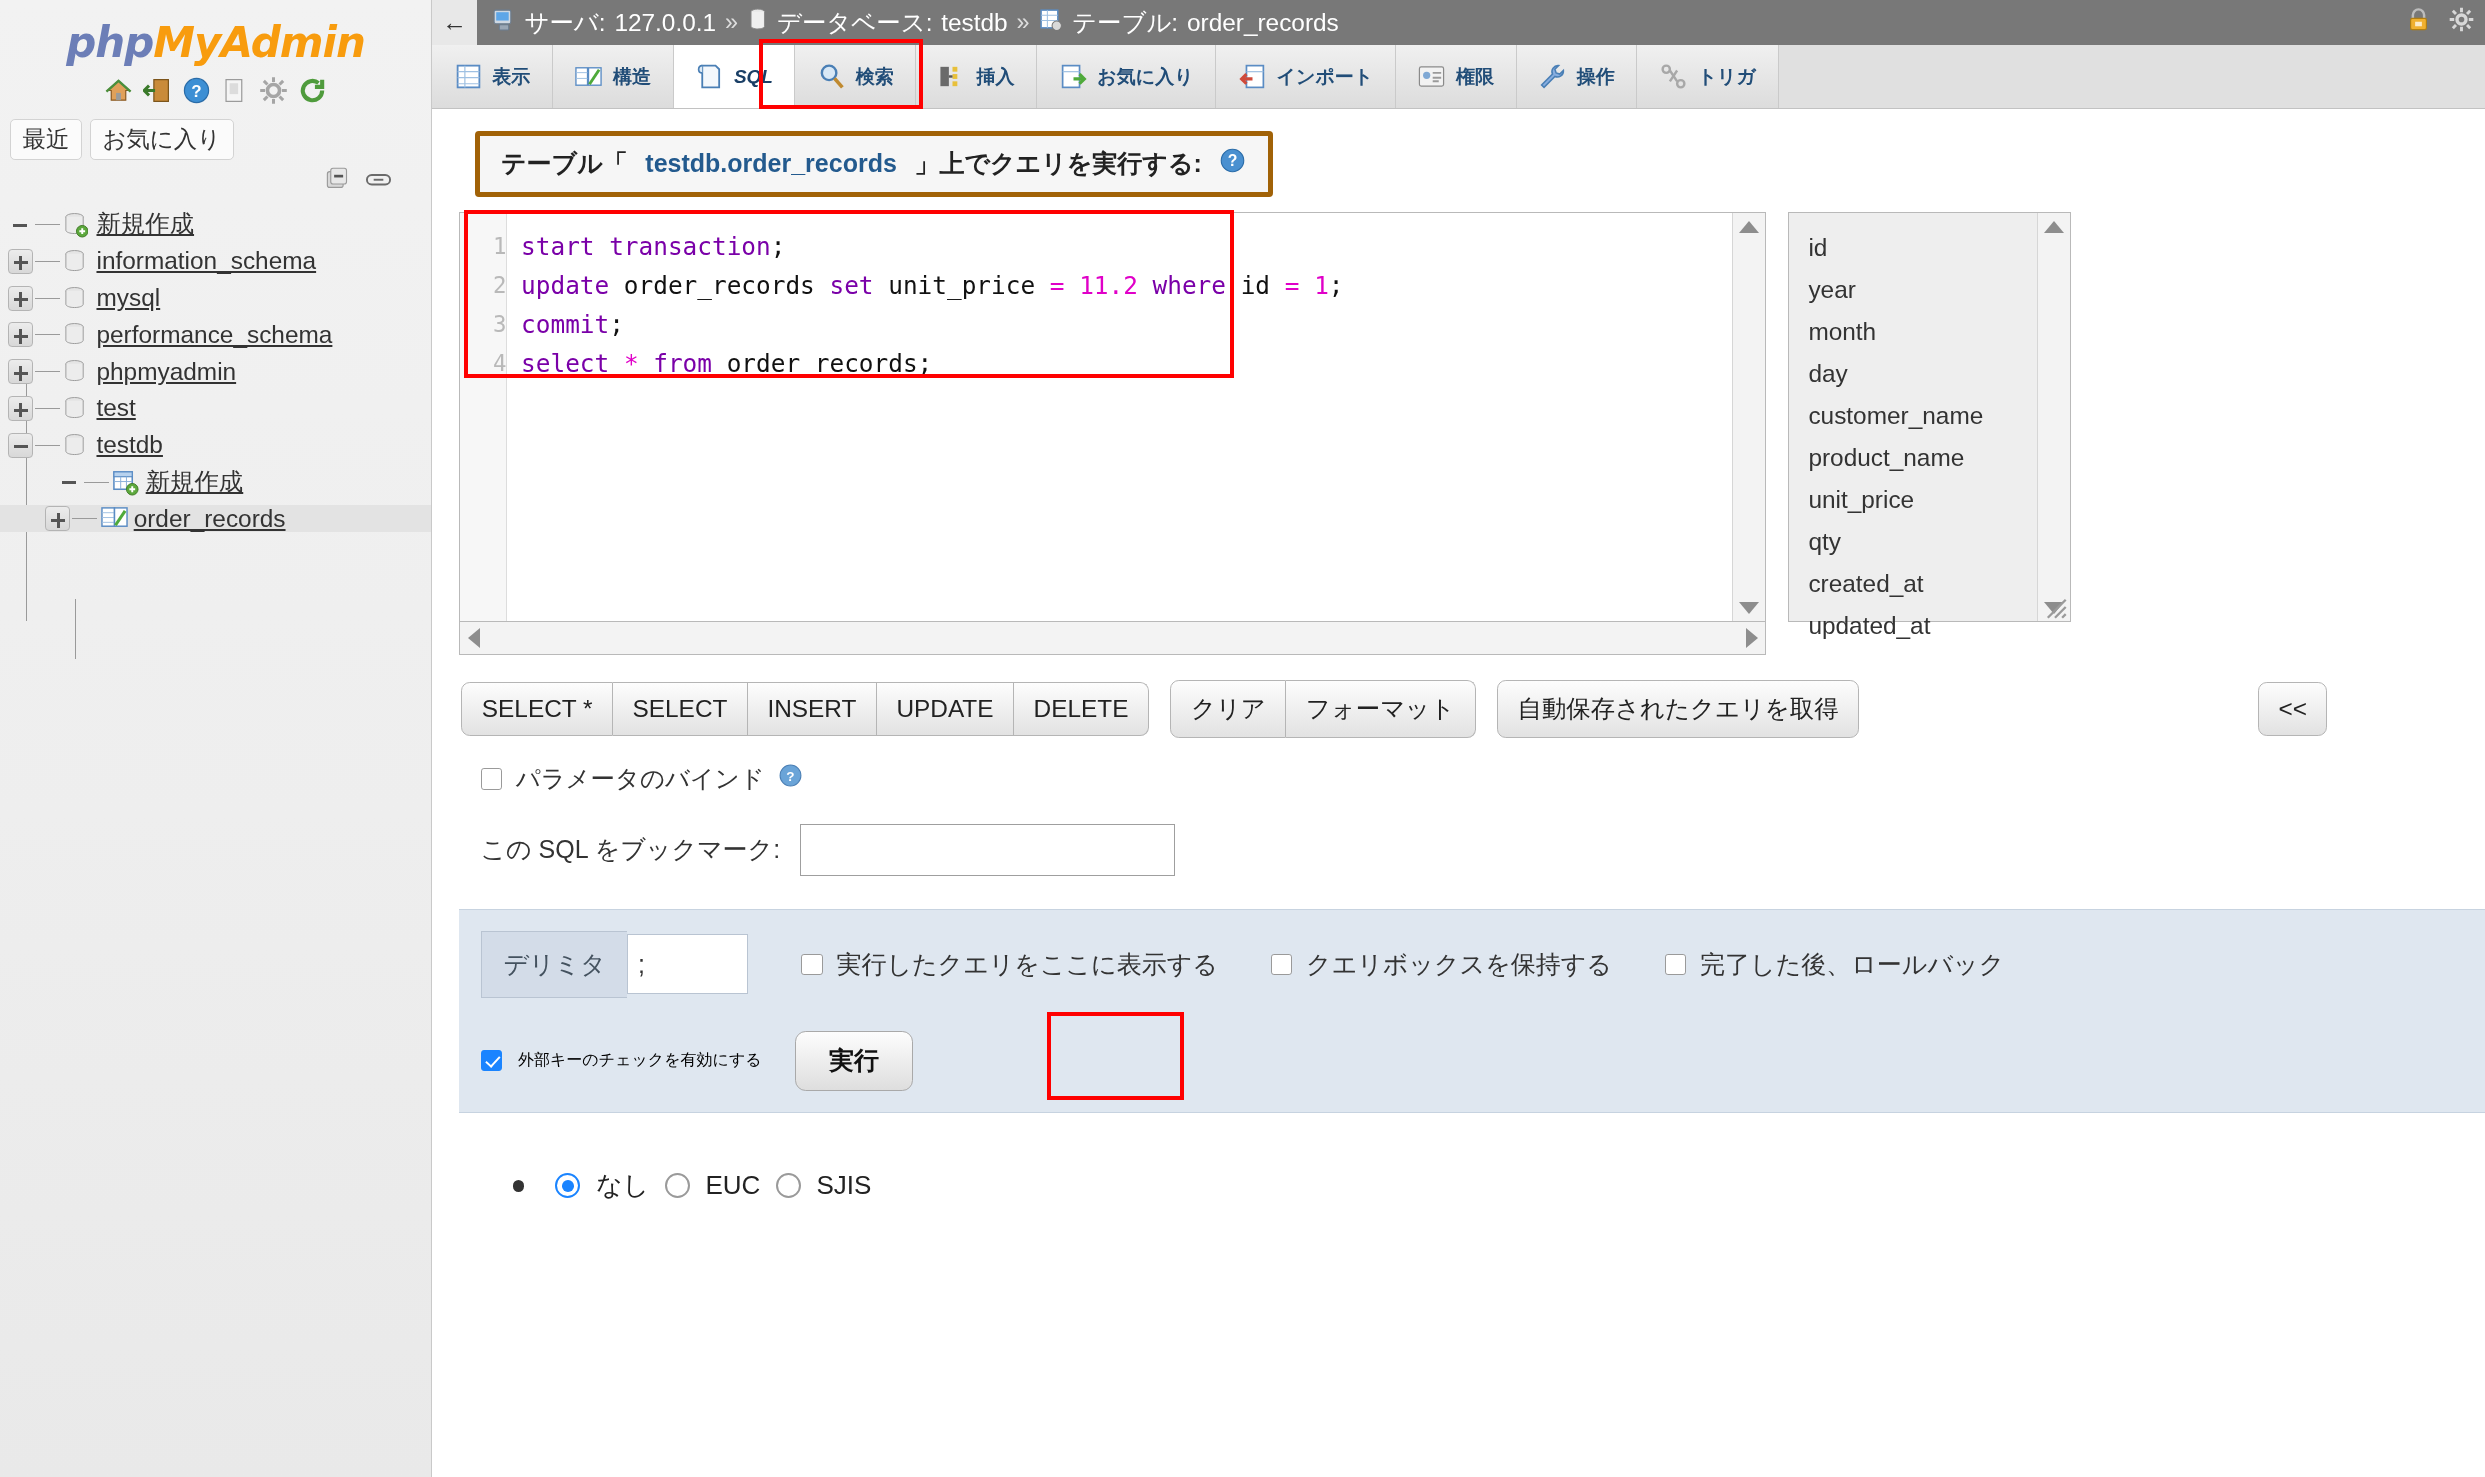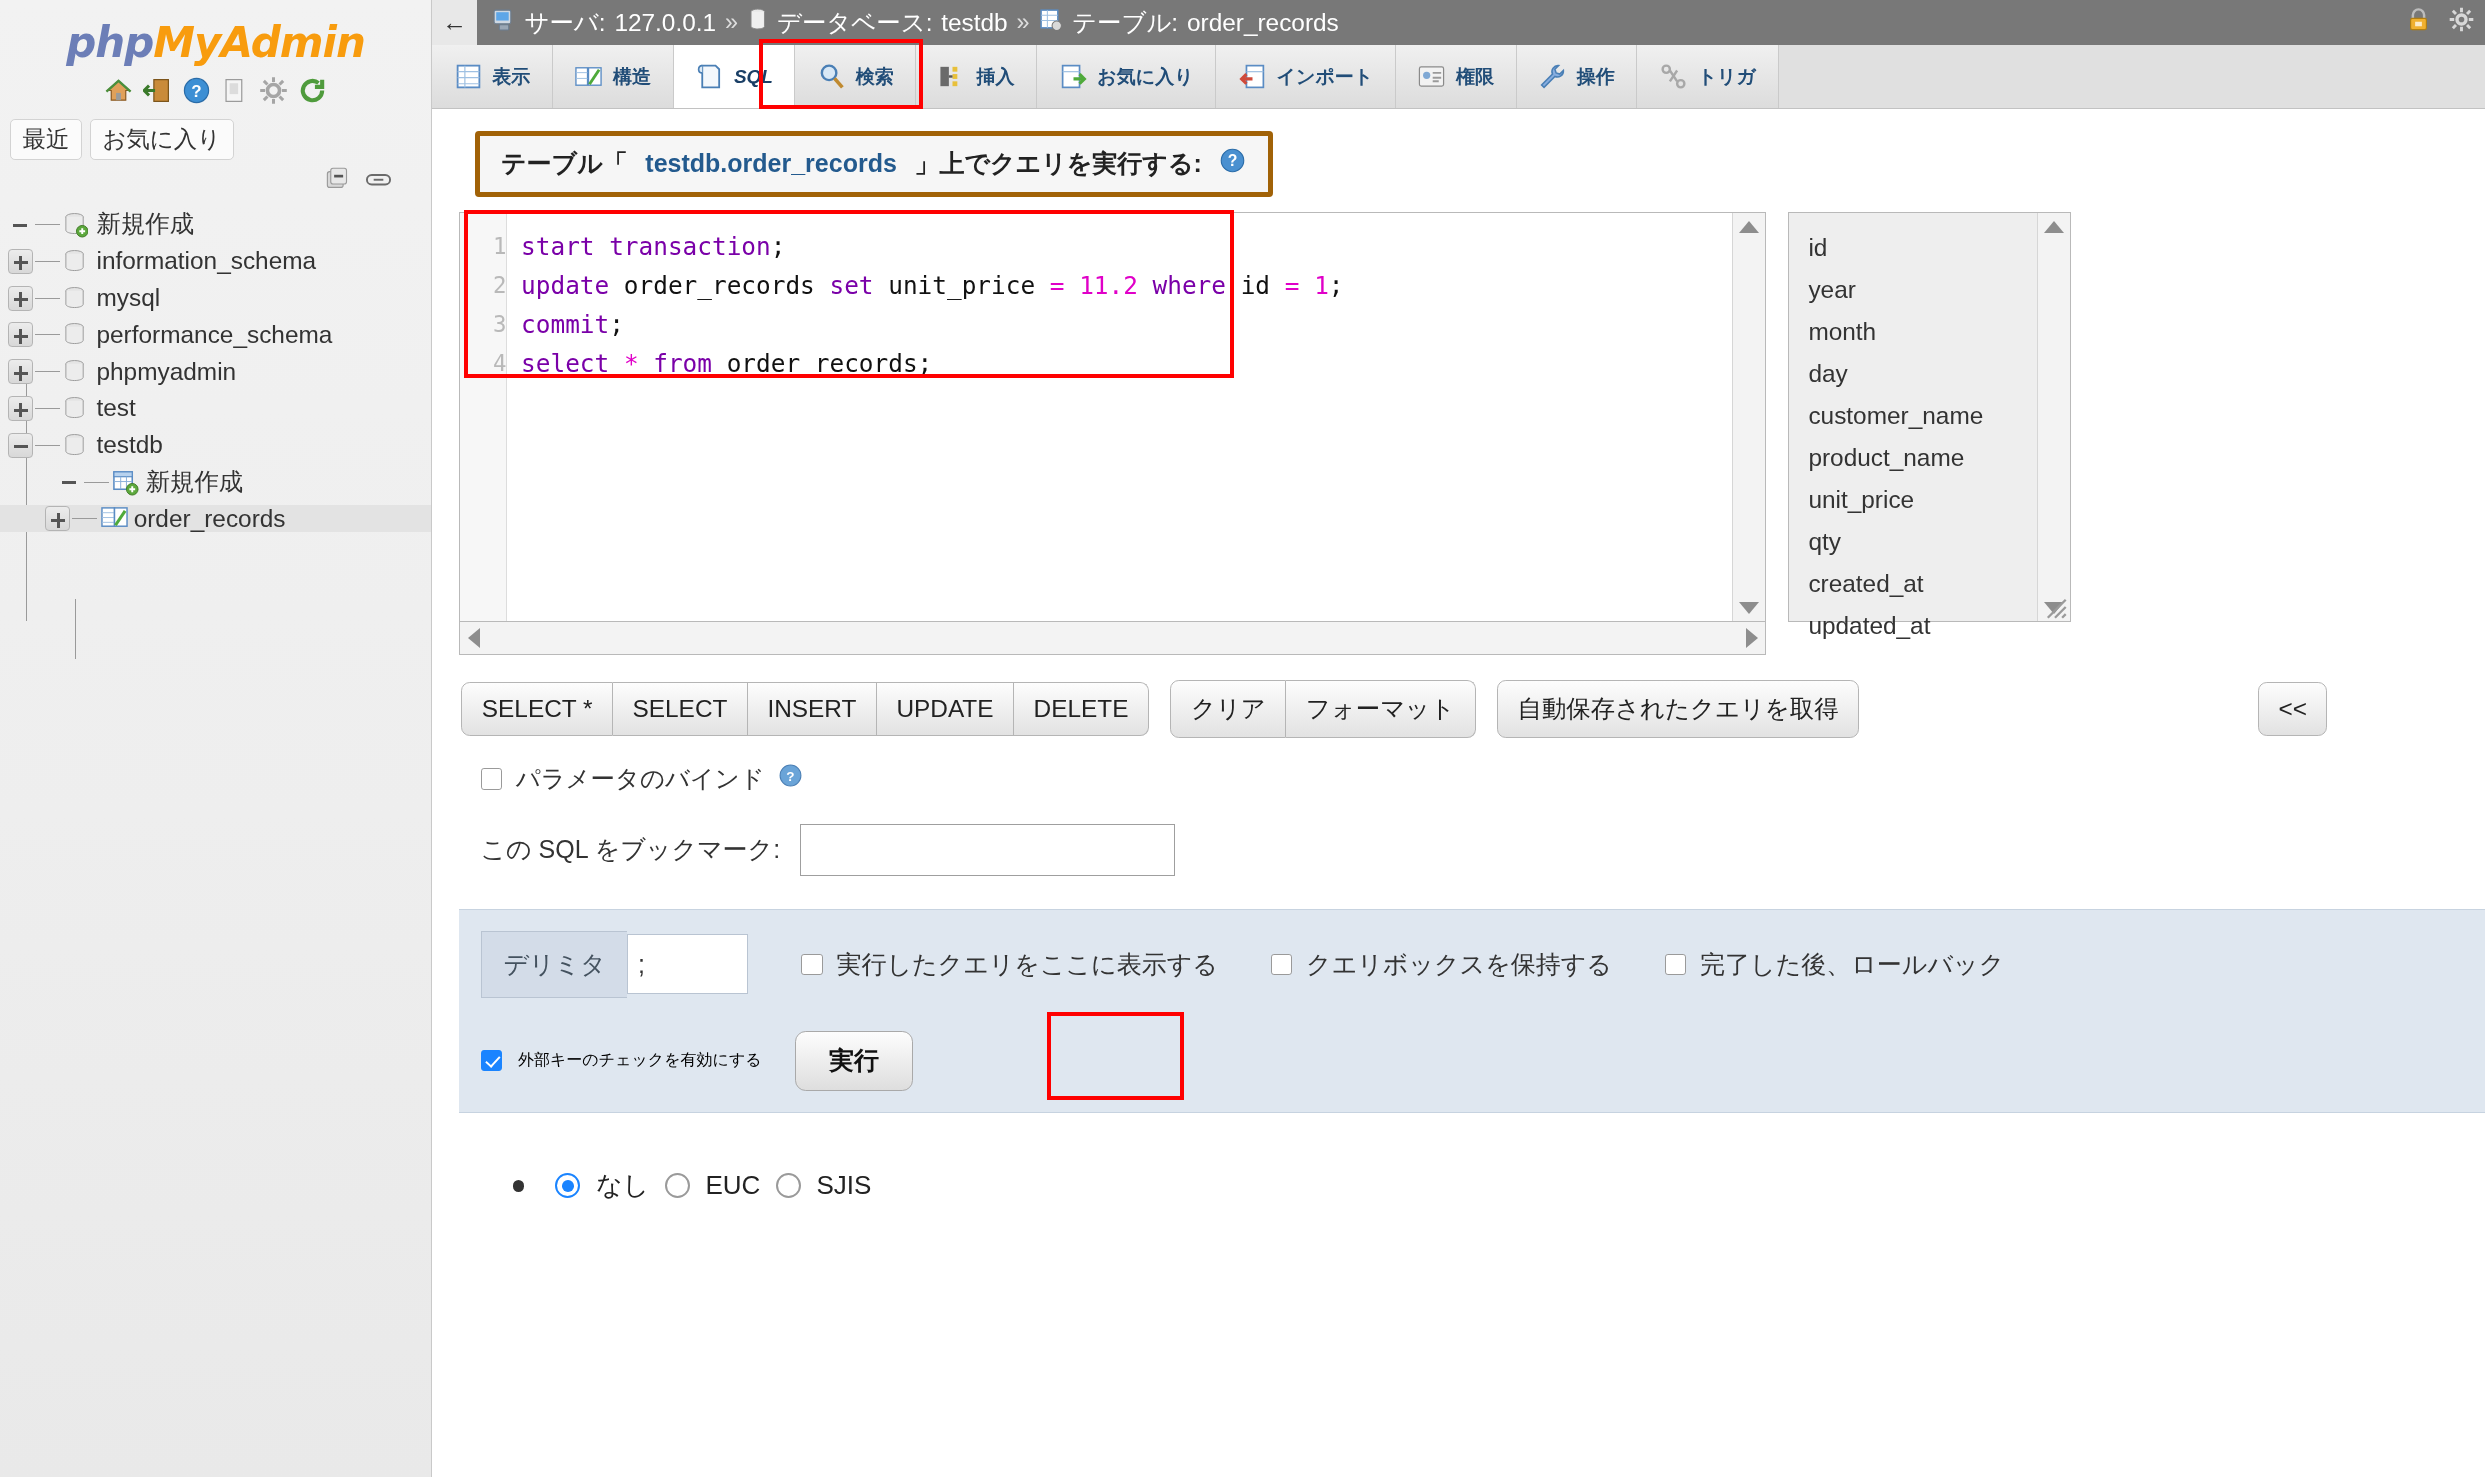--- a/index.html
+++ b/index.html
@@ -44,21 +44,21 @@
   .vline2 { position:absolute; left:75px; top:388px; width:1px; height:60px; background:#9a9a9a; }
   .pm {
     width:25px; height:25px; flex:0 0 25px; border:1px solid #b4b4b4;
     background:linear-gradient(to bottom,#ececec,#d8d8d8); border-radius:3.9px;
     position:relative; margin-right:2px;
   }
   .pm::before { content:""; position:absolute; left:4.9px; top:11.7px; width:14.6px; height:2.9px; background:#555; }
   .pm.plus::after { content:""; position:absolute; left:10.7px; top:5.9px; width:2.9px; height:14.6px; background:#555; }
   .pm.empty { border:none; background:none; }
   .dbi { width:25px; height:27px; flex:0 0 25px; margin:0 8.8px 0 2.9px; }
-  .tlabel { white-space:nowrap; }
+  .tlabel { white-space:nowrap;text-decoration:underline; }
 
   
   .main { flex:1; height:1478px; background:#fff; position:relative; }
   .topbar {
     height:45px; background:#787878; display:flex; align-items:center;
     color:#fff; font-size:24.4px; padding-left:0;
   }
   .backbtn {
     width:45px; height:45px; background:#e8e8e8; color:#333; font-size:25px;
     display:flex; align-items:center; justify-content:center; flex:0 0 45px;

